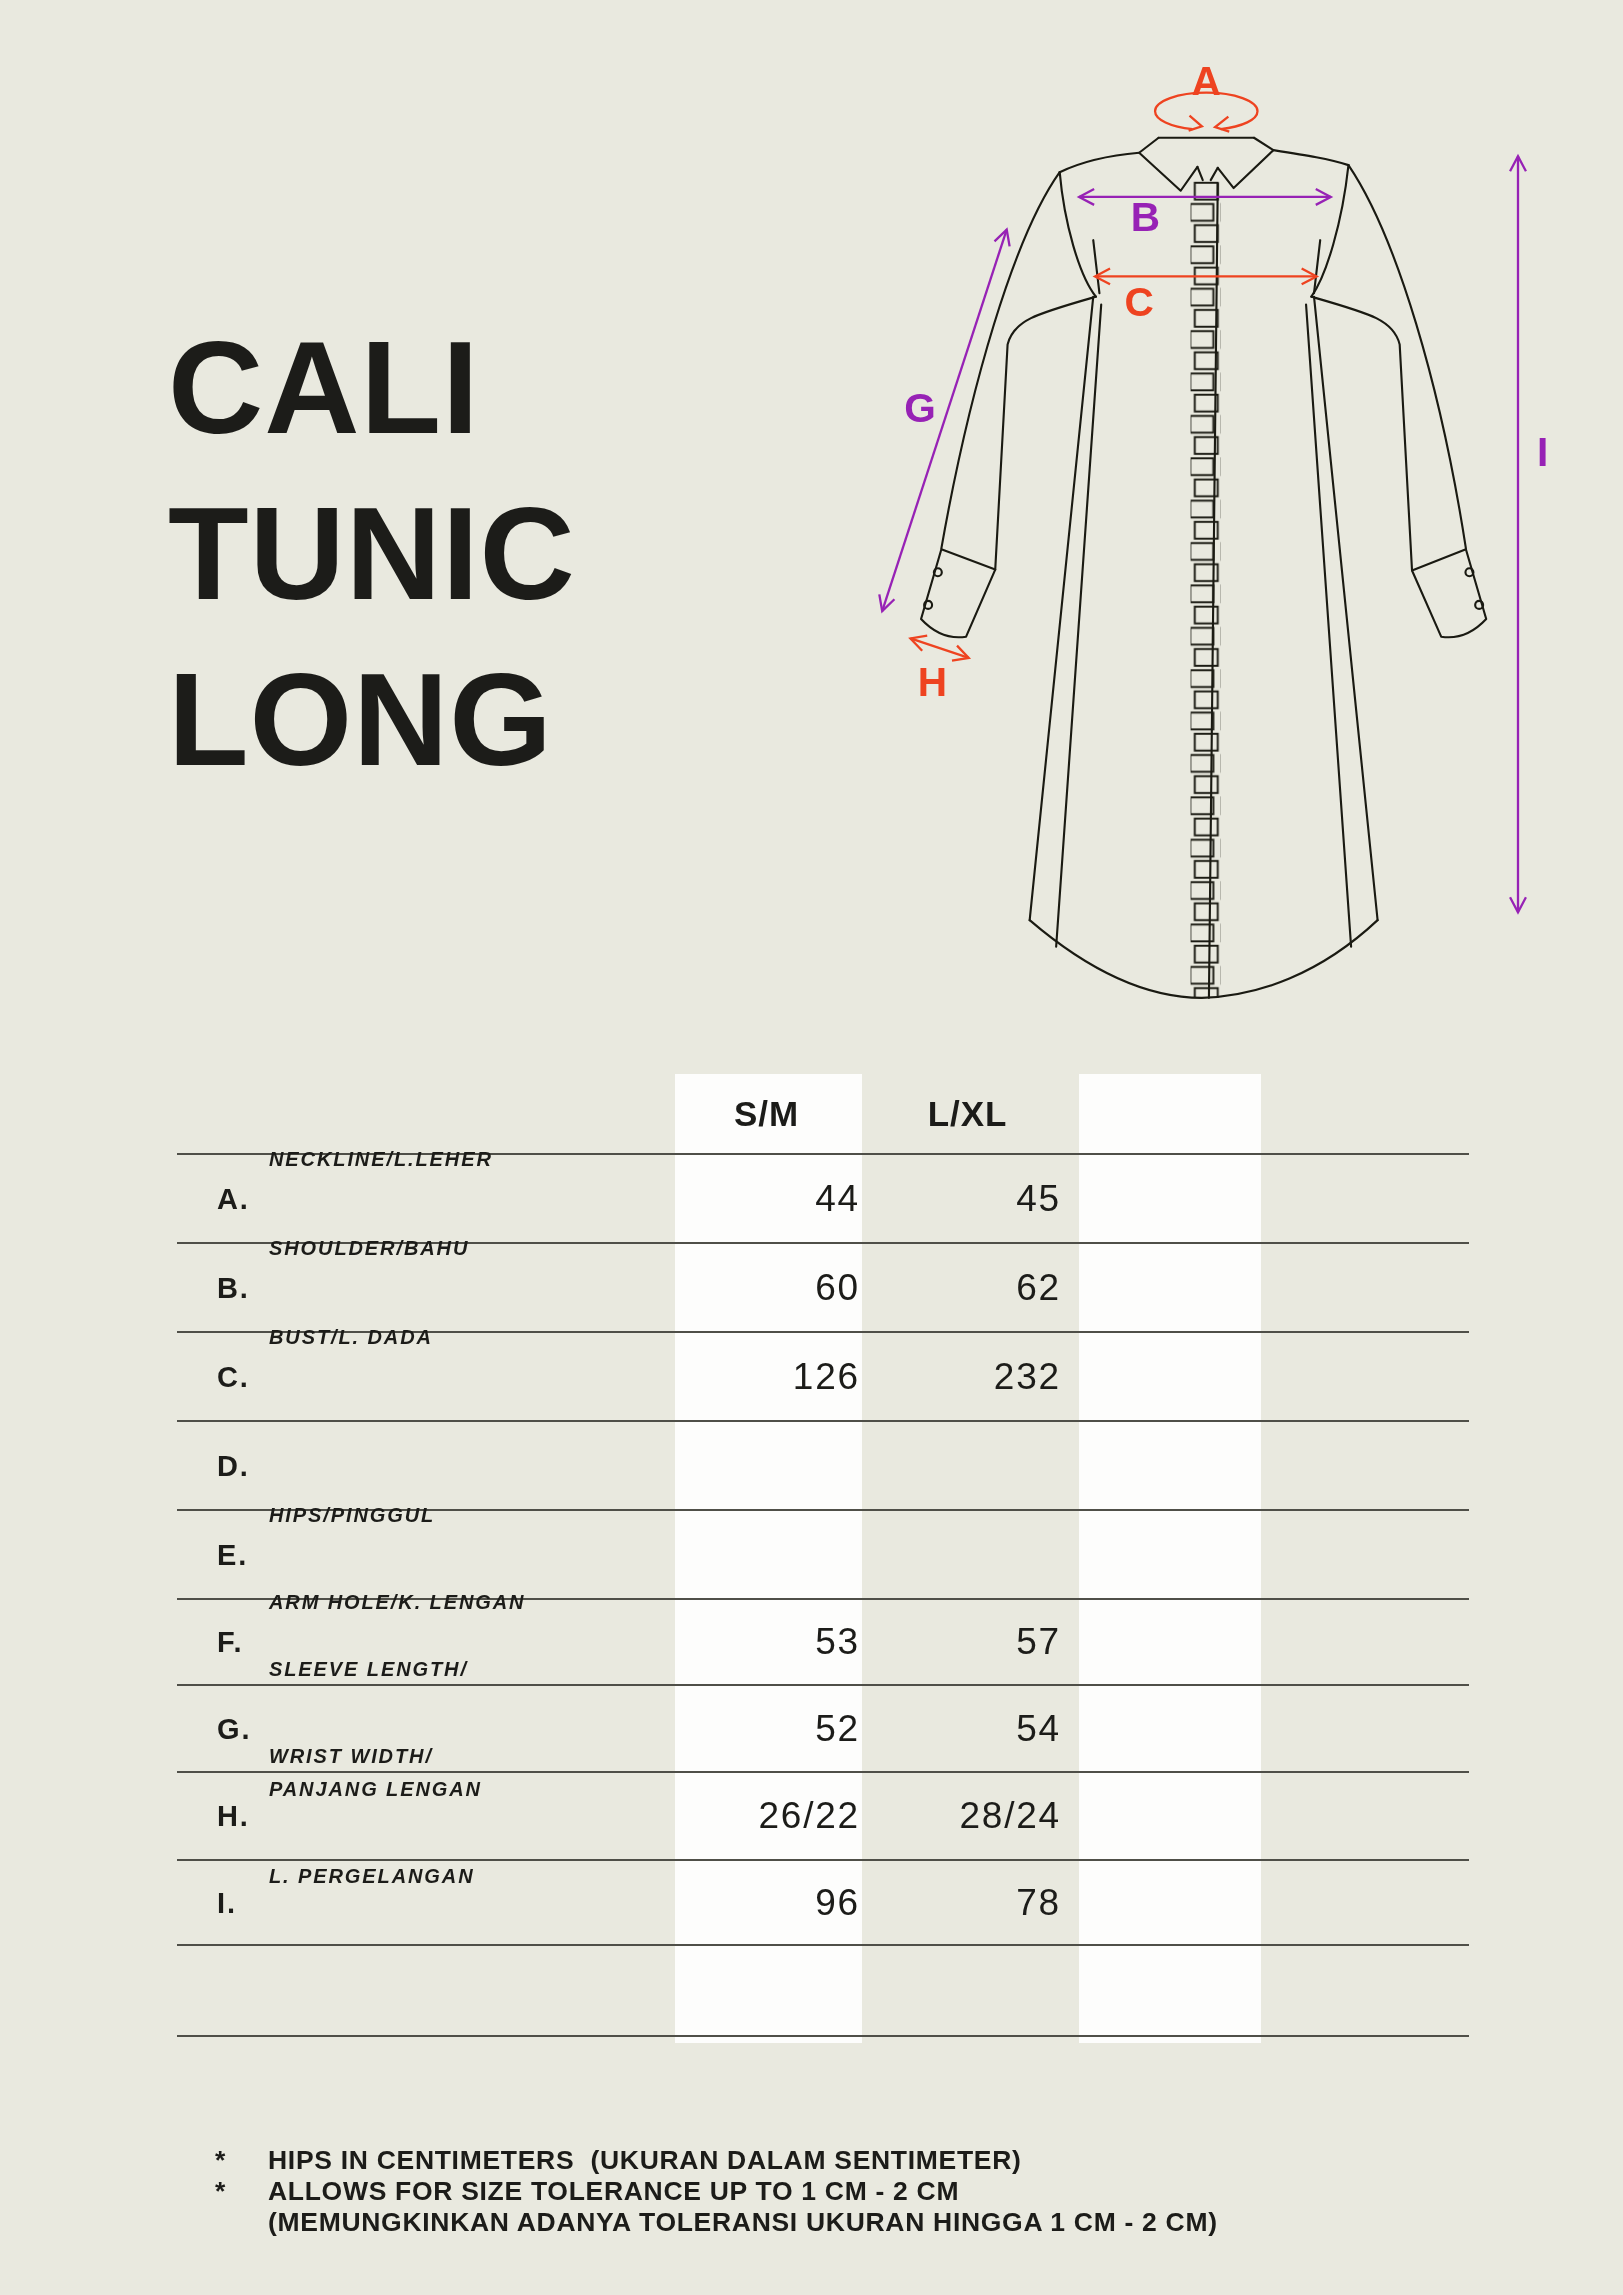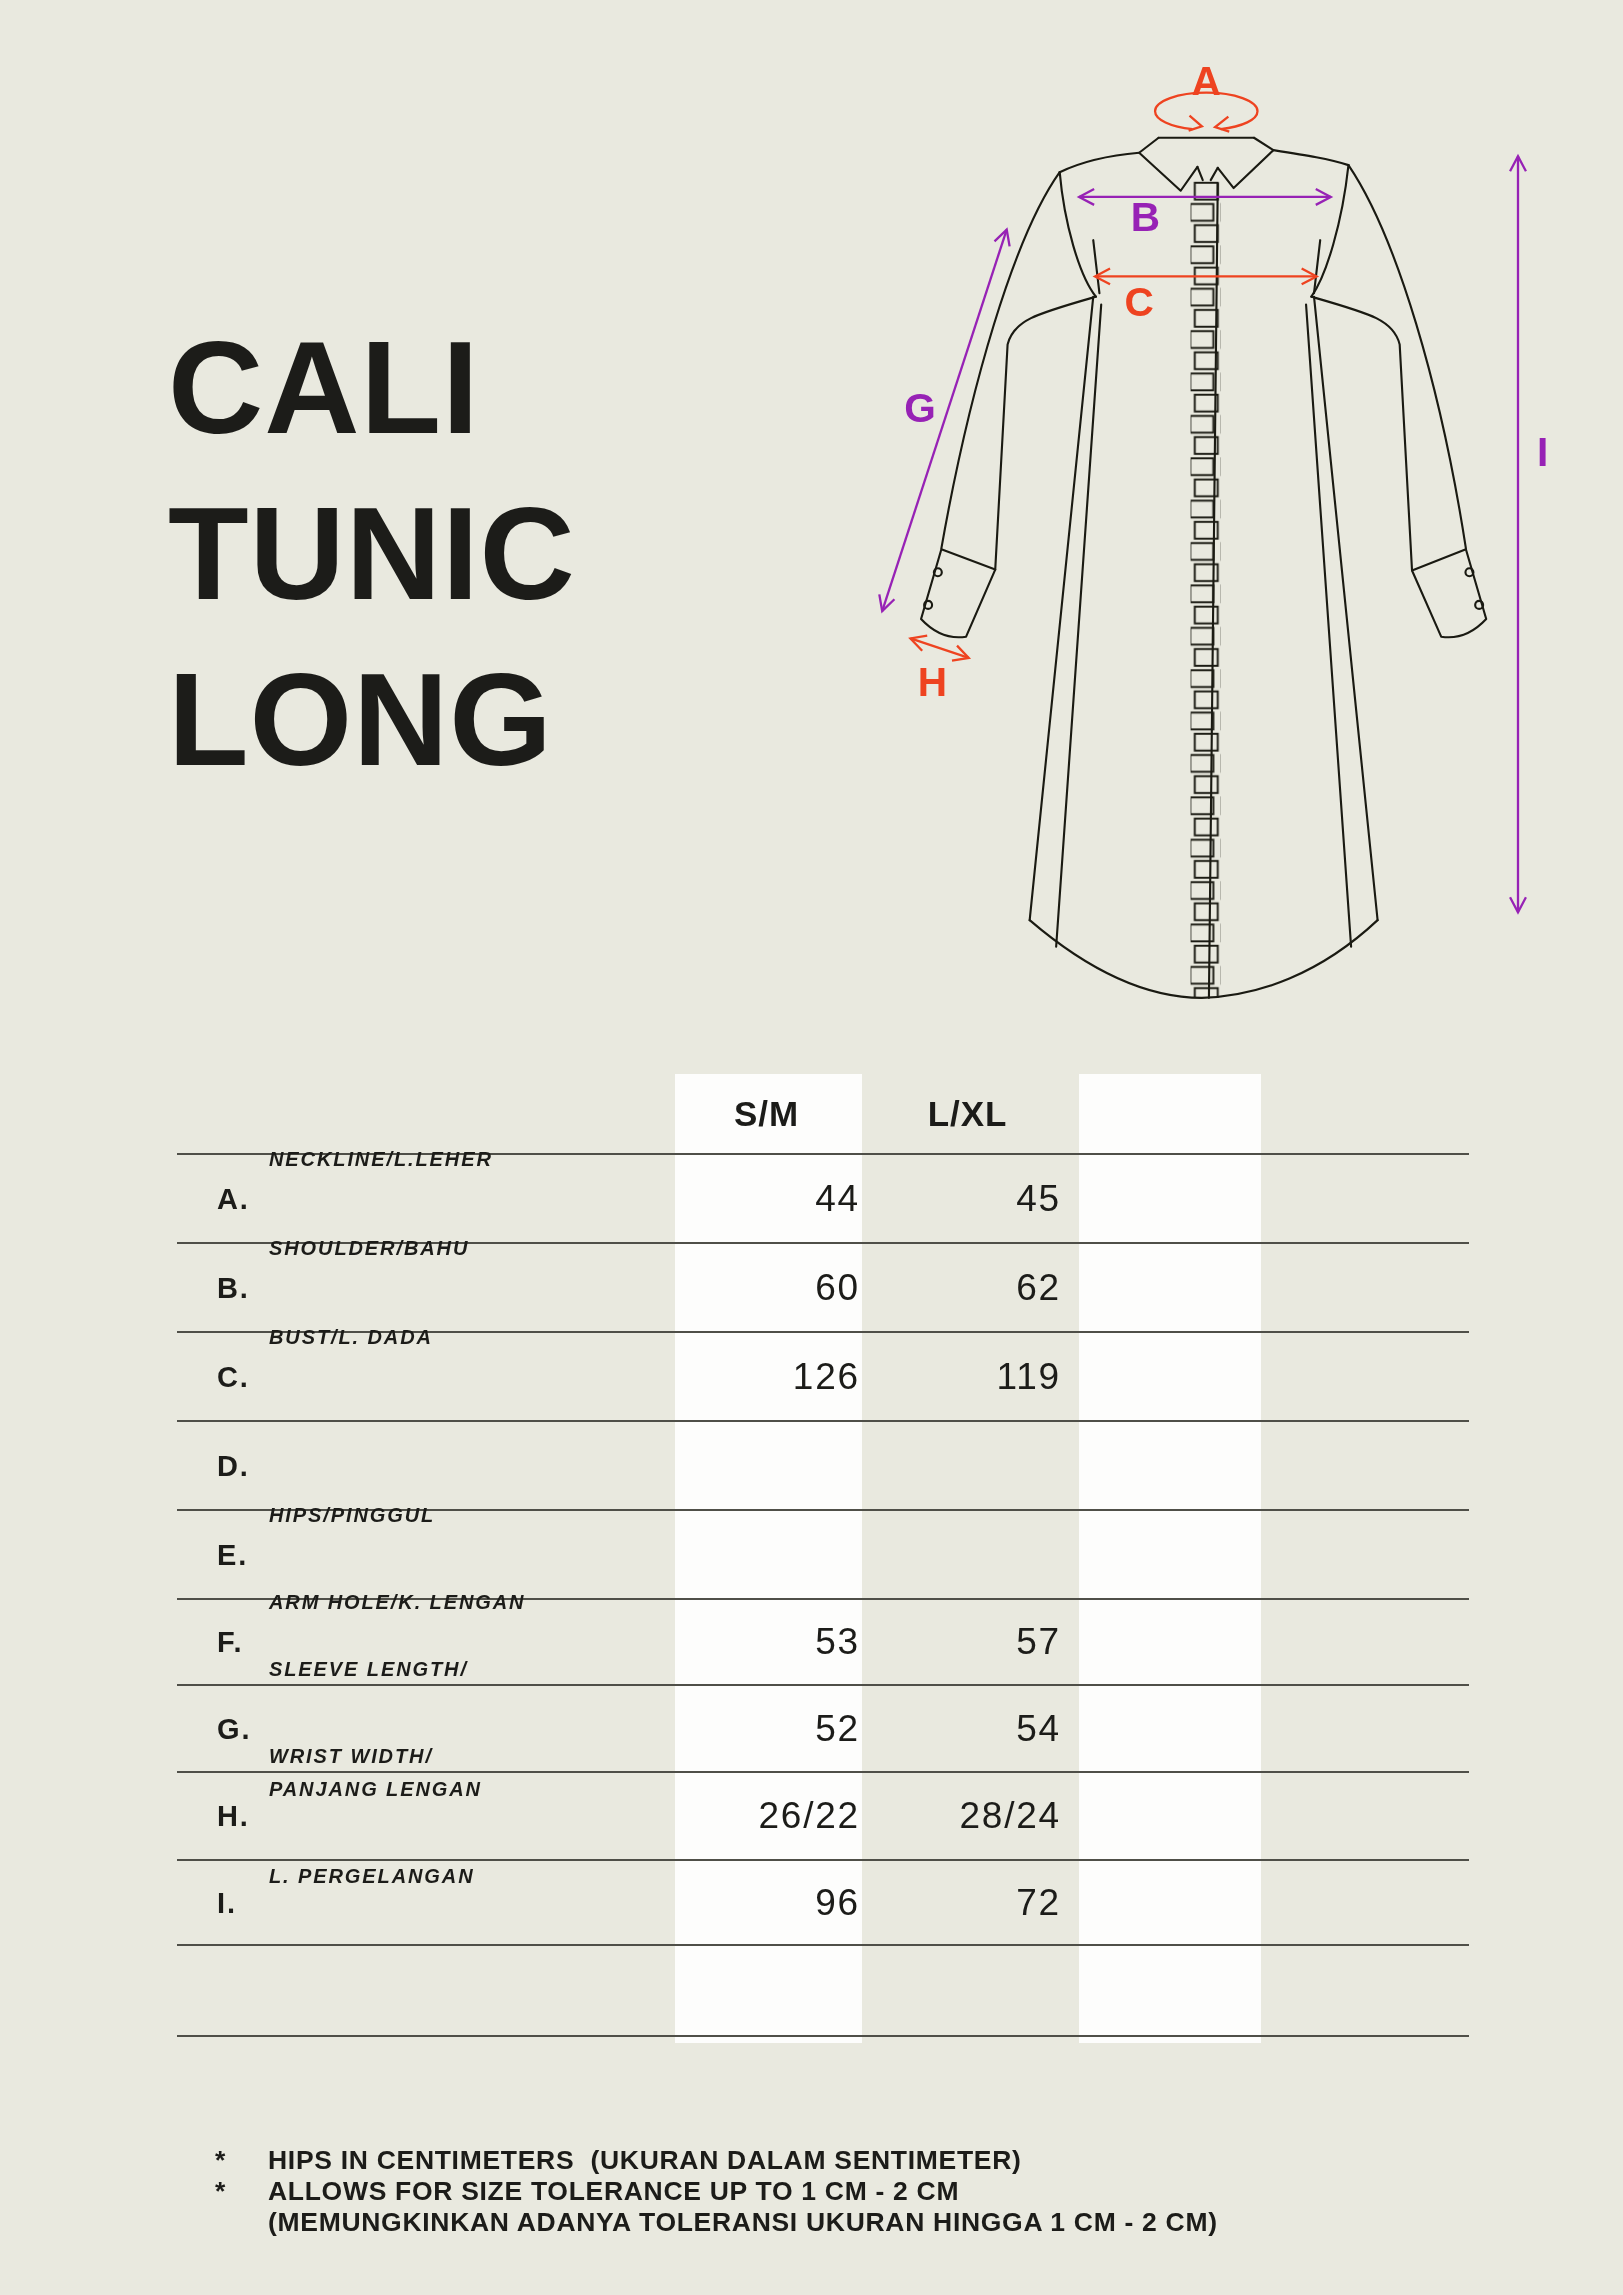--- a/index.html
+++ b/index.html
@@ -178,21 +178,21 @@
       <div class="val lxl">62</div>
     </div>
 
     <div class="trow r2">
       <div class="rk">C.</div>
       <div class="rlbl">
         <div>BUST/L. DADA</div>
         <div></div>
       </div>
       <div class="val sm">126</div>
-      <div class="val lxl">119</div>
+      <div class="val lxl">232</div>
     </div>
 
     <div class="trow r3">
       <div class="rk">D.</div>
       <div class="val sm"></div>
       <div class="val lxl"></div>
     </div>
 
     <div class="trow r4">
       <div class="rk">E.</div>
@@ -230,21 +230,21 @@
         <div>WRIST WIDTH/</div>
         <div>L. PERGELANGAN</div>
       </div>
       <div class="val sm">26/22</div>
       <div class="val lxl">28/24</div>
     </div>
 
     <div class="trow r8">
       <div class="rk">I.</div>
       <div class="val sm">96</div>
-      <div class="val lxl">72</div>
+      <div class="val lxl">78</div>
     </div>
 
     <div class="trow r9">
       <div class="rk"></div>
       <div class="rlbl">
         <div></div>
         <div></div>
       </div>
       <div class="val sm"></div>
       <div class="val lxl"></div>

